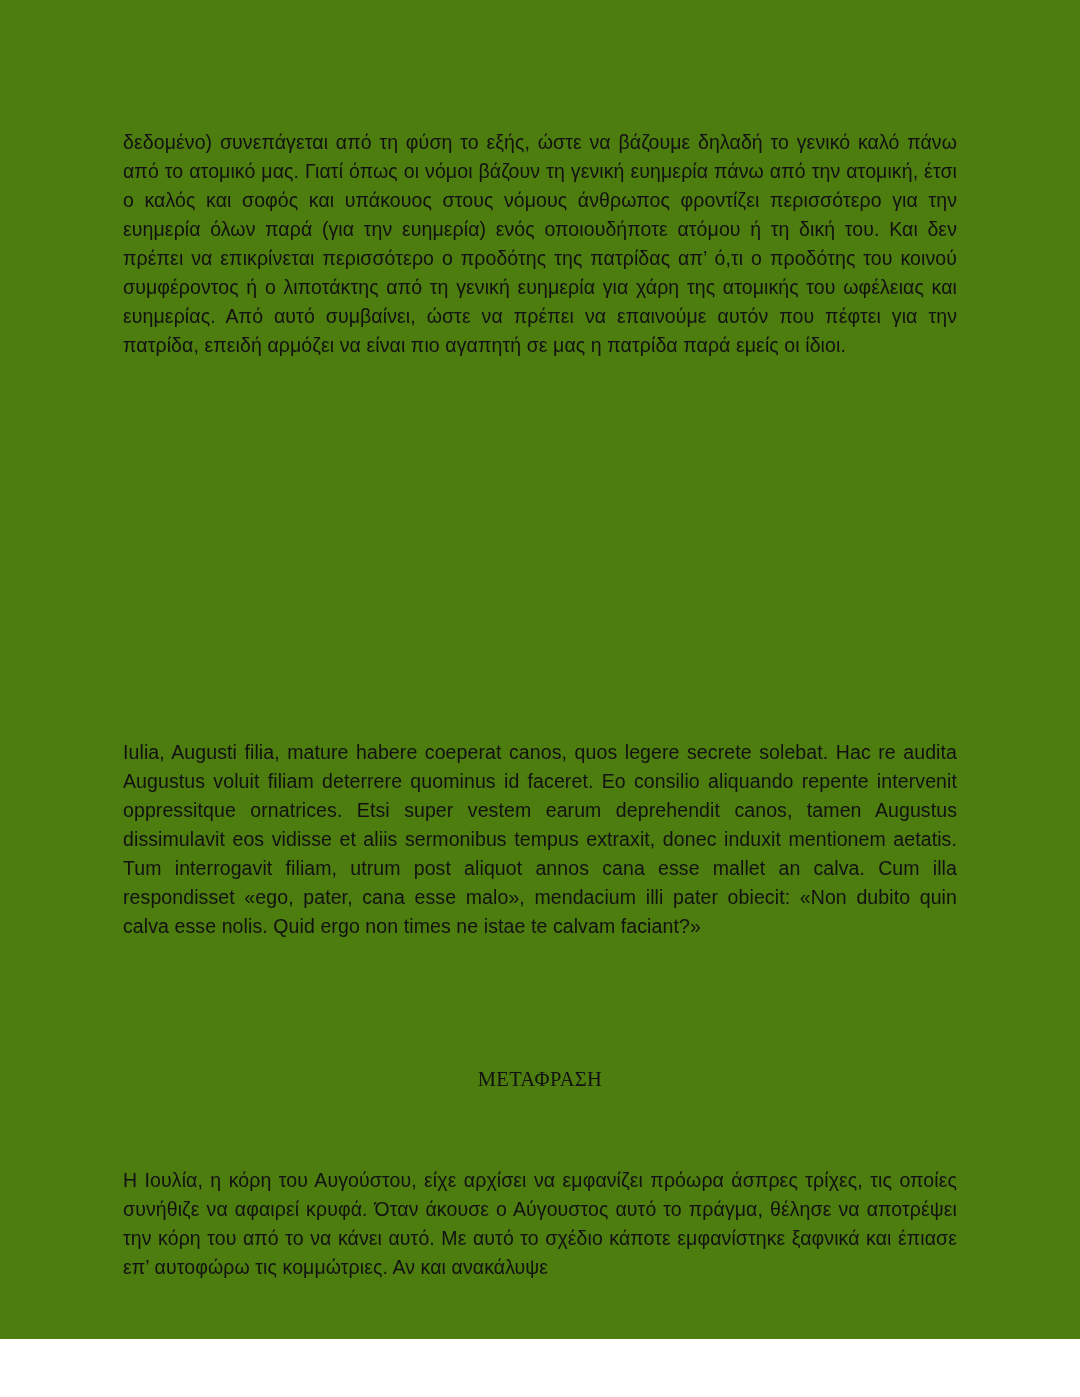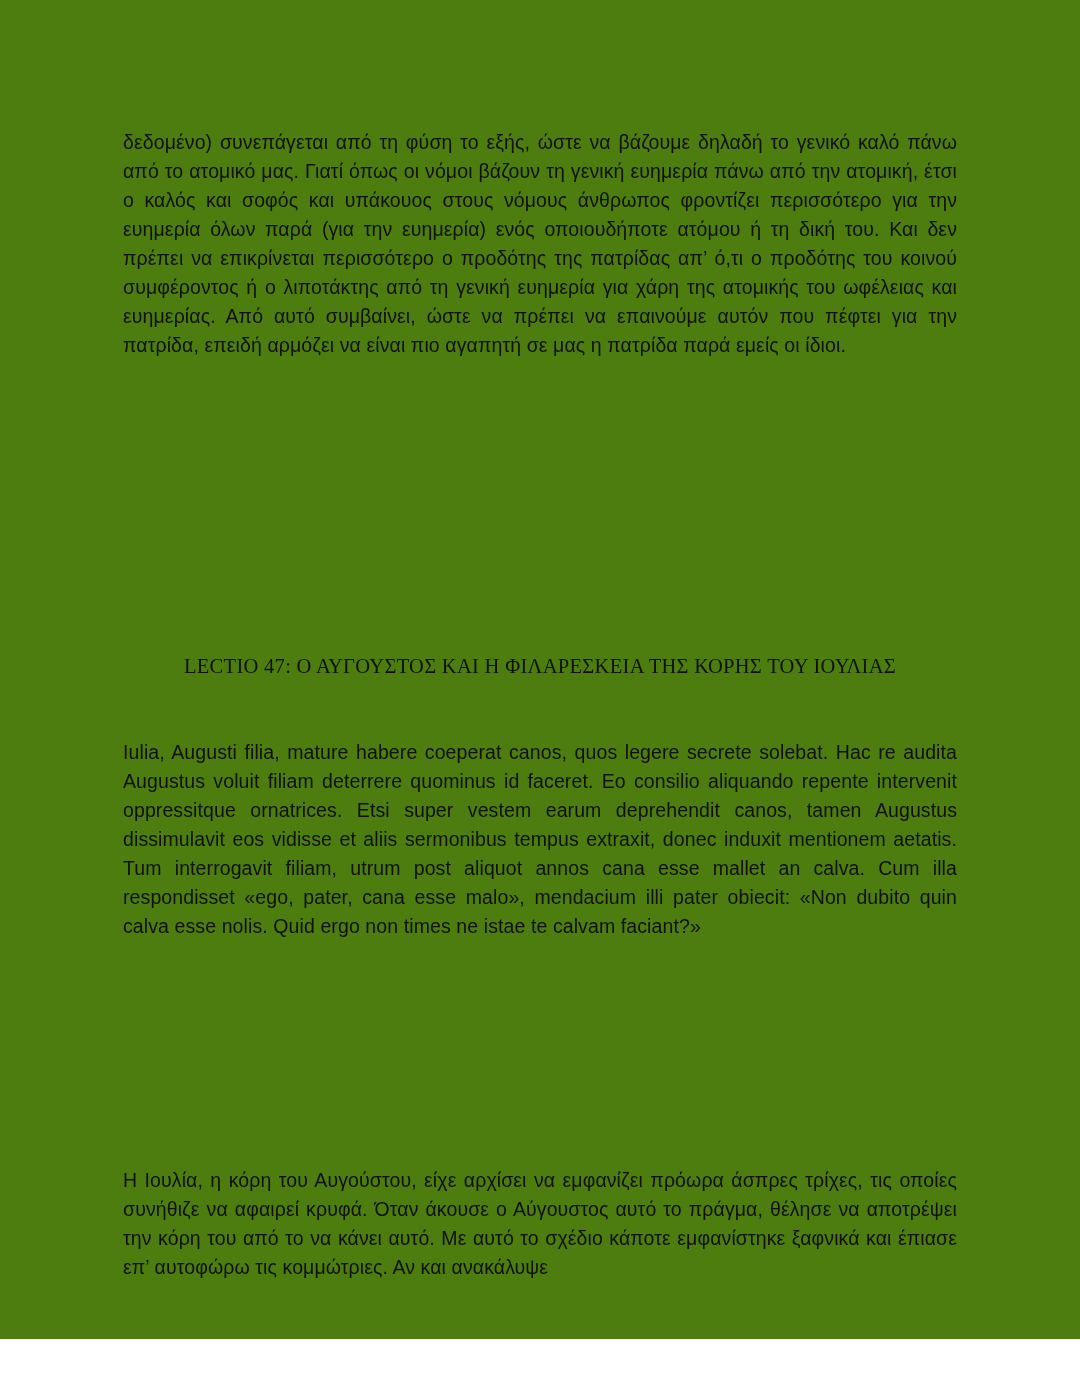--- a/index.html
+++ b/index.html
@@ -35,20 +35,20 @@
     letter-spacing: 0.3px;
   }
 </style>
 </head>
 <body>
 
 <div class="page">
 
   <div class="block body-text" style="top: 128px;">δεδομένο) συνεπάγεται από τη φύση το εξής, ώστε να βάζουμε δηλαδή το γενικό καλό πάνω από το ατομικό μας. Γιατί όπως οι νόμοι βάζουν τη γενική ευημερία πάνω από την ατομική, έτσι ο καλός και σοφός και υπάκουος στους νόμους άνθρωπος φροντίζει περισσότερο για την ευημερία όλων παρά (για την ευημερία) ενός οποιουδήποτε ατόμου ή τη δική του. Και δεν πρέπει να επικρίνεται περισσότερο ο προδότης της πατρίδας απ’ ό,τι ο προδότης του κοινού συμφέροντος ή ο λιποτάκτης από τη γενική ευημερία για χάρη της ατομικής του ωφέλειας και ευημερίας. Από αυτό συμβαίνει, ώστε να πρέπει να επαινούμε αυτόν που πέφτει για την πατρίδα, επειδή αρμόζει να είναι πιο αγαπητή σε μας η πατρίδα παρά εμείς οι ίδιοι.</div>
 
-  <div class="block heading" style="top: 655px;">LECTIO 47: Ο ΑΥΓΟΥΣΤΟΣ ΚΑΙ Η ΦΙΛΑΡΕΣΚΕΙΑ ΤΗΣ ΚΟΡΗΣ ΤΟΥ ΙΟΥΛΙΑΣ</div>
 
   <div class="block body-text" style="top: 738px;">Iulia, Augusti filia, mature habere coeperat canos, quos legere secrete solebat. Hac re audita Augustus voluit filiam deterrere quominus id faceret. Eo consilio aliquando repente intervenit oppressitque ornatrices. Etsi super vestem earum deprehendit canos, tamen Augustus dissimulavit eos vidisse et aliis sermonibus tempus extraxit, donec induxit mentionem aetatis. Tum interrogavit filiam, utrum post aliquot annos cana esse mallet an calva. Cum illa respondisset «ego, pater, cana esse malo», mendacium illi pater obiecit: «Non dubito quin calva esse nolis. Quid ergo non times ne istae te calvam faciant?»</div>
 
+  <div class="block heading" style="top: 1068px;">ΜΕΤΑΦΡΑΣΗ</div>
 
   <div class="block body-text" style="top: 1166px;">Η Ιουλία, η κόρη του Αυγούστου, είχε αρχίσει να εμφανίζει πρόωρα άσπρες τρίχες, τις οποίες συνήθιζε να αφαιρεί κρυφά. Όταν άκουσε ο Αύγουστος αυτό το πράγμα, θέλησε να αποτρέψει την κόρη του από το να κάνει αυτό. Με αυτό το σχέδιο κάποτε εμφανίστηκε ξαφνικά και έπιασε επ’ αυτοφώρω τις κομμώτριες. Αν και ανακάλυψε</div>
 
 </div>
 
 </body></html>

